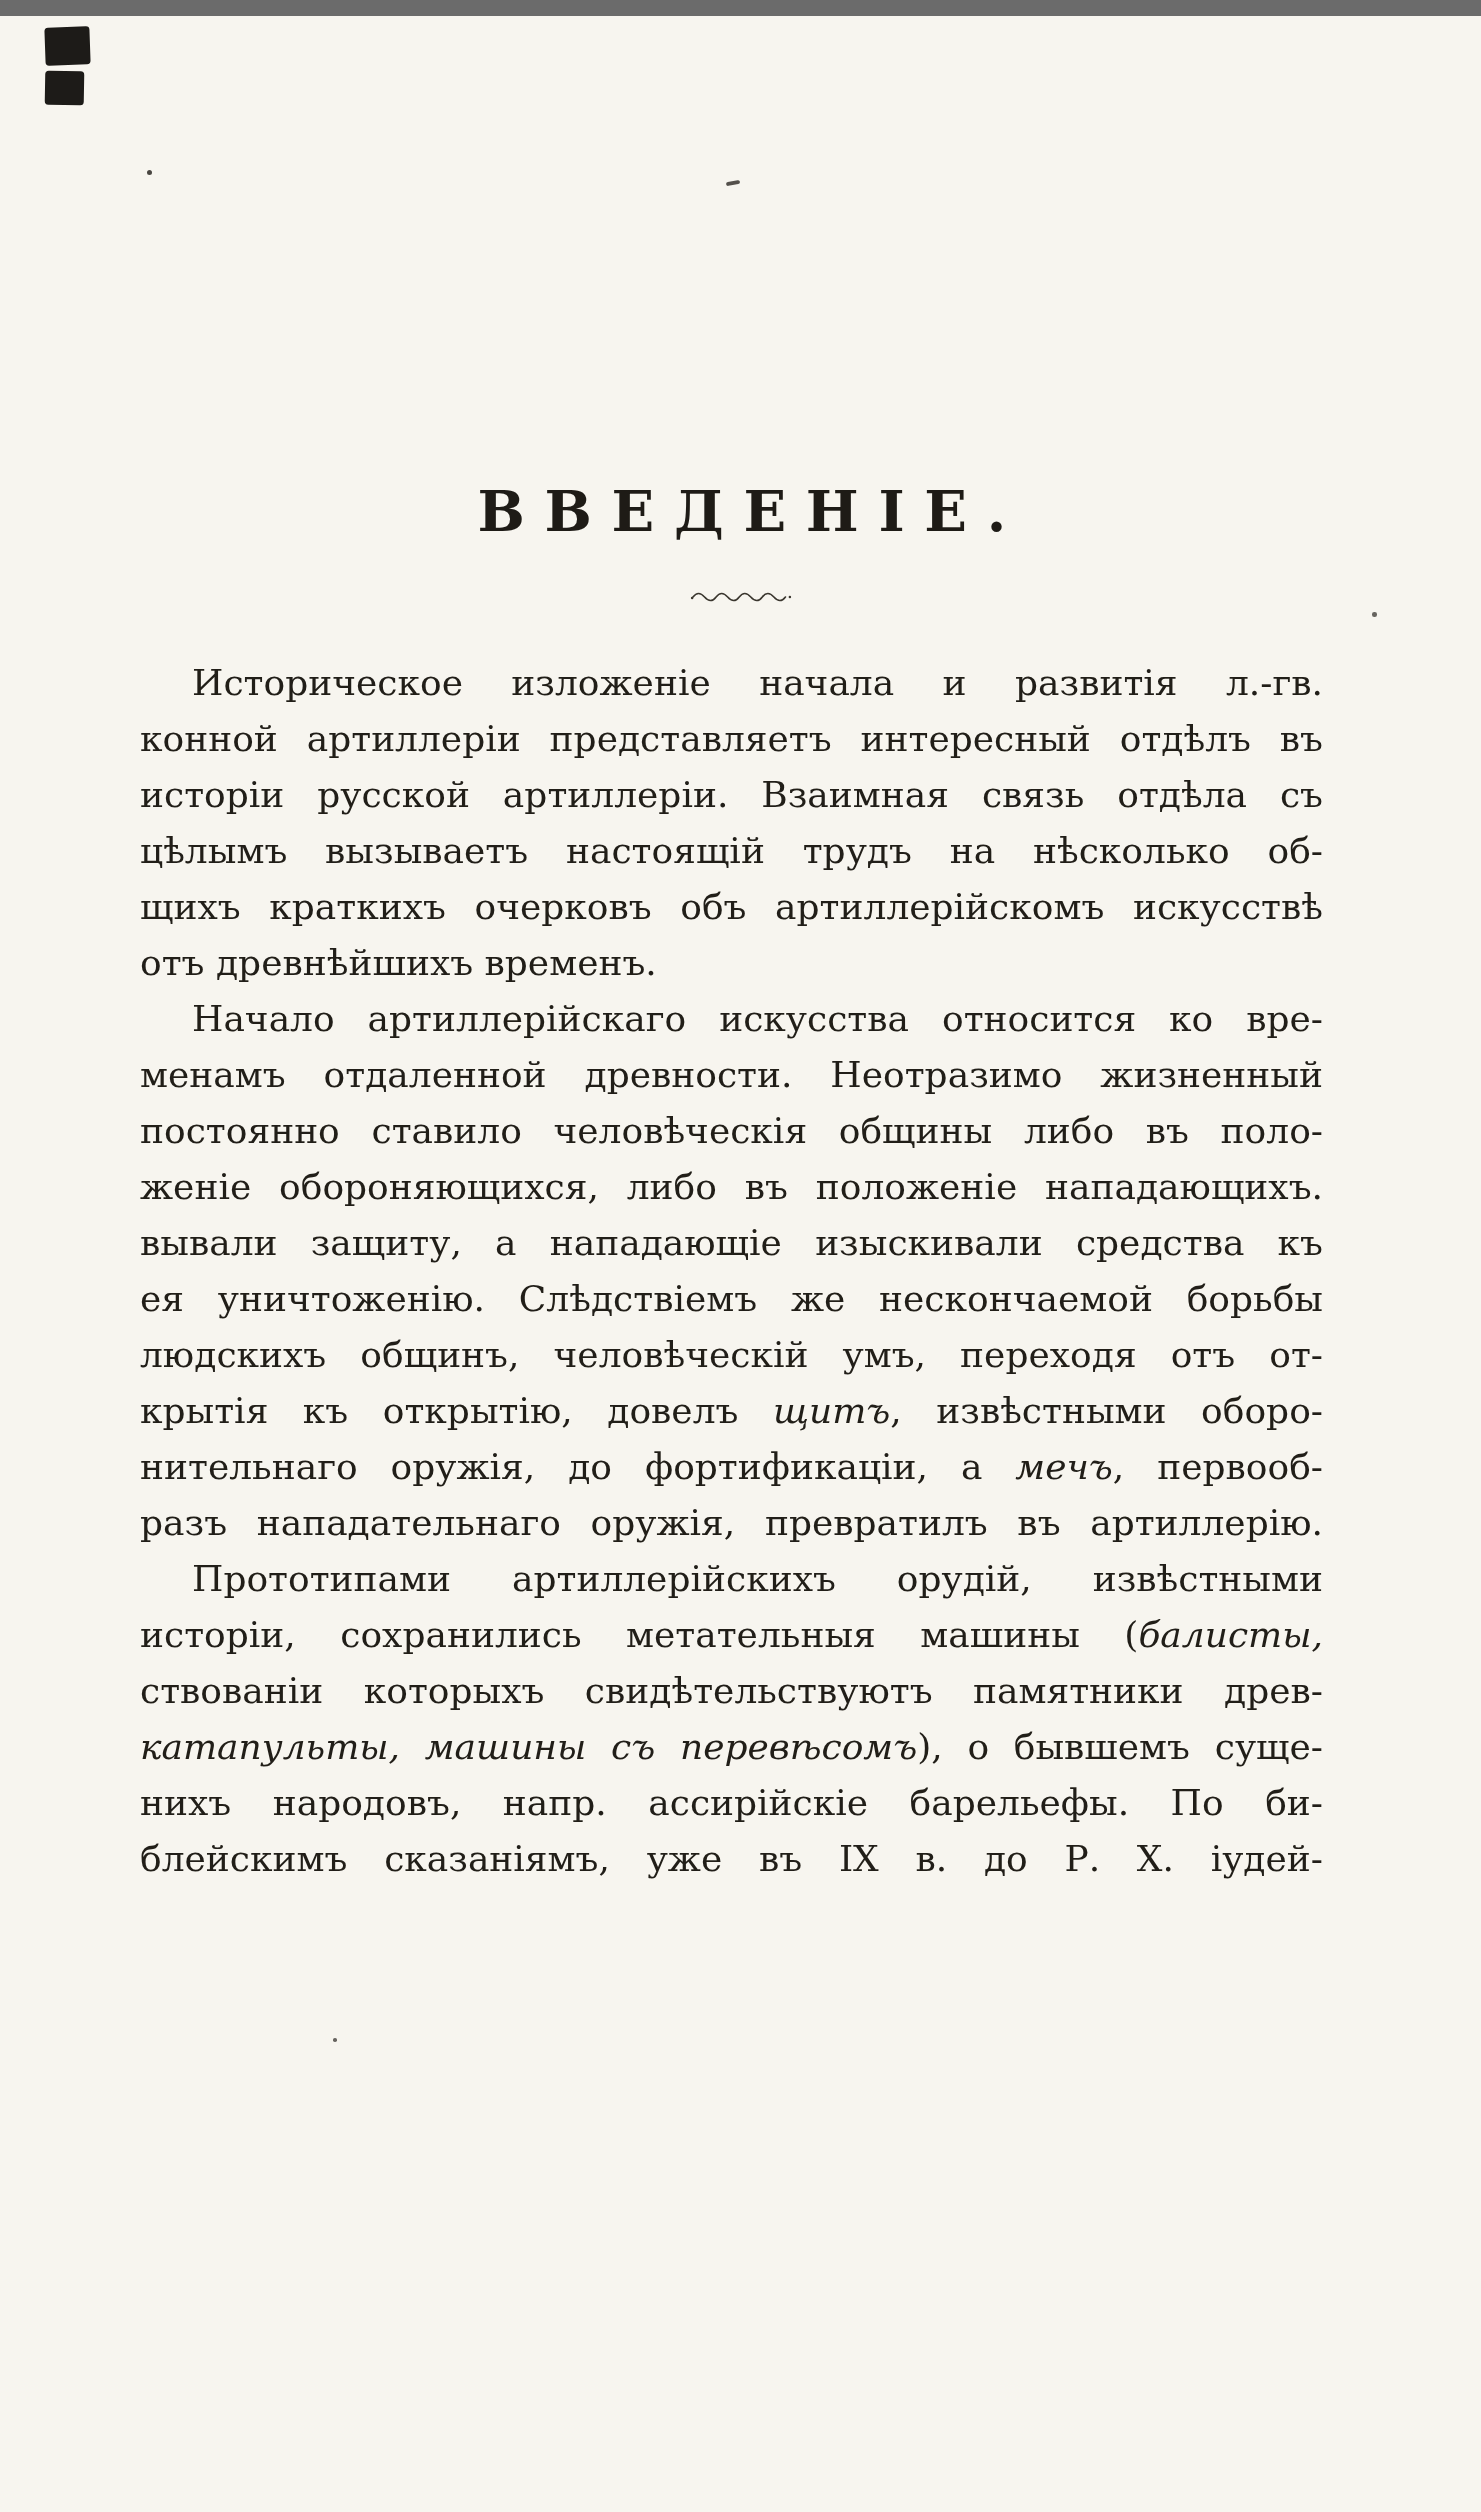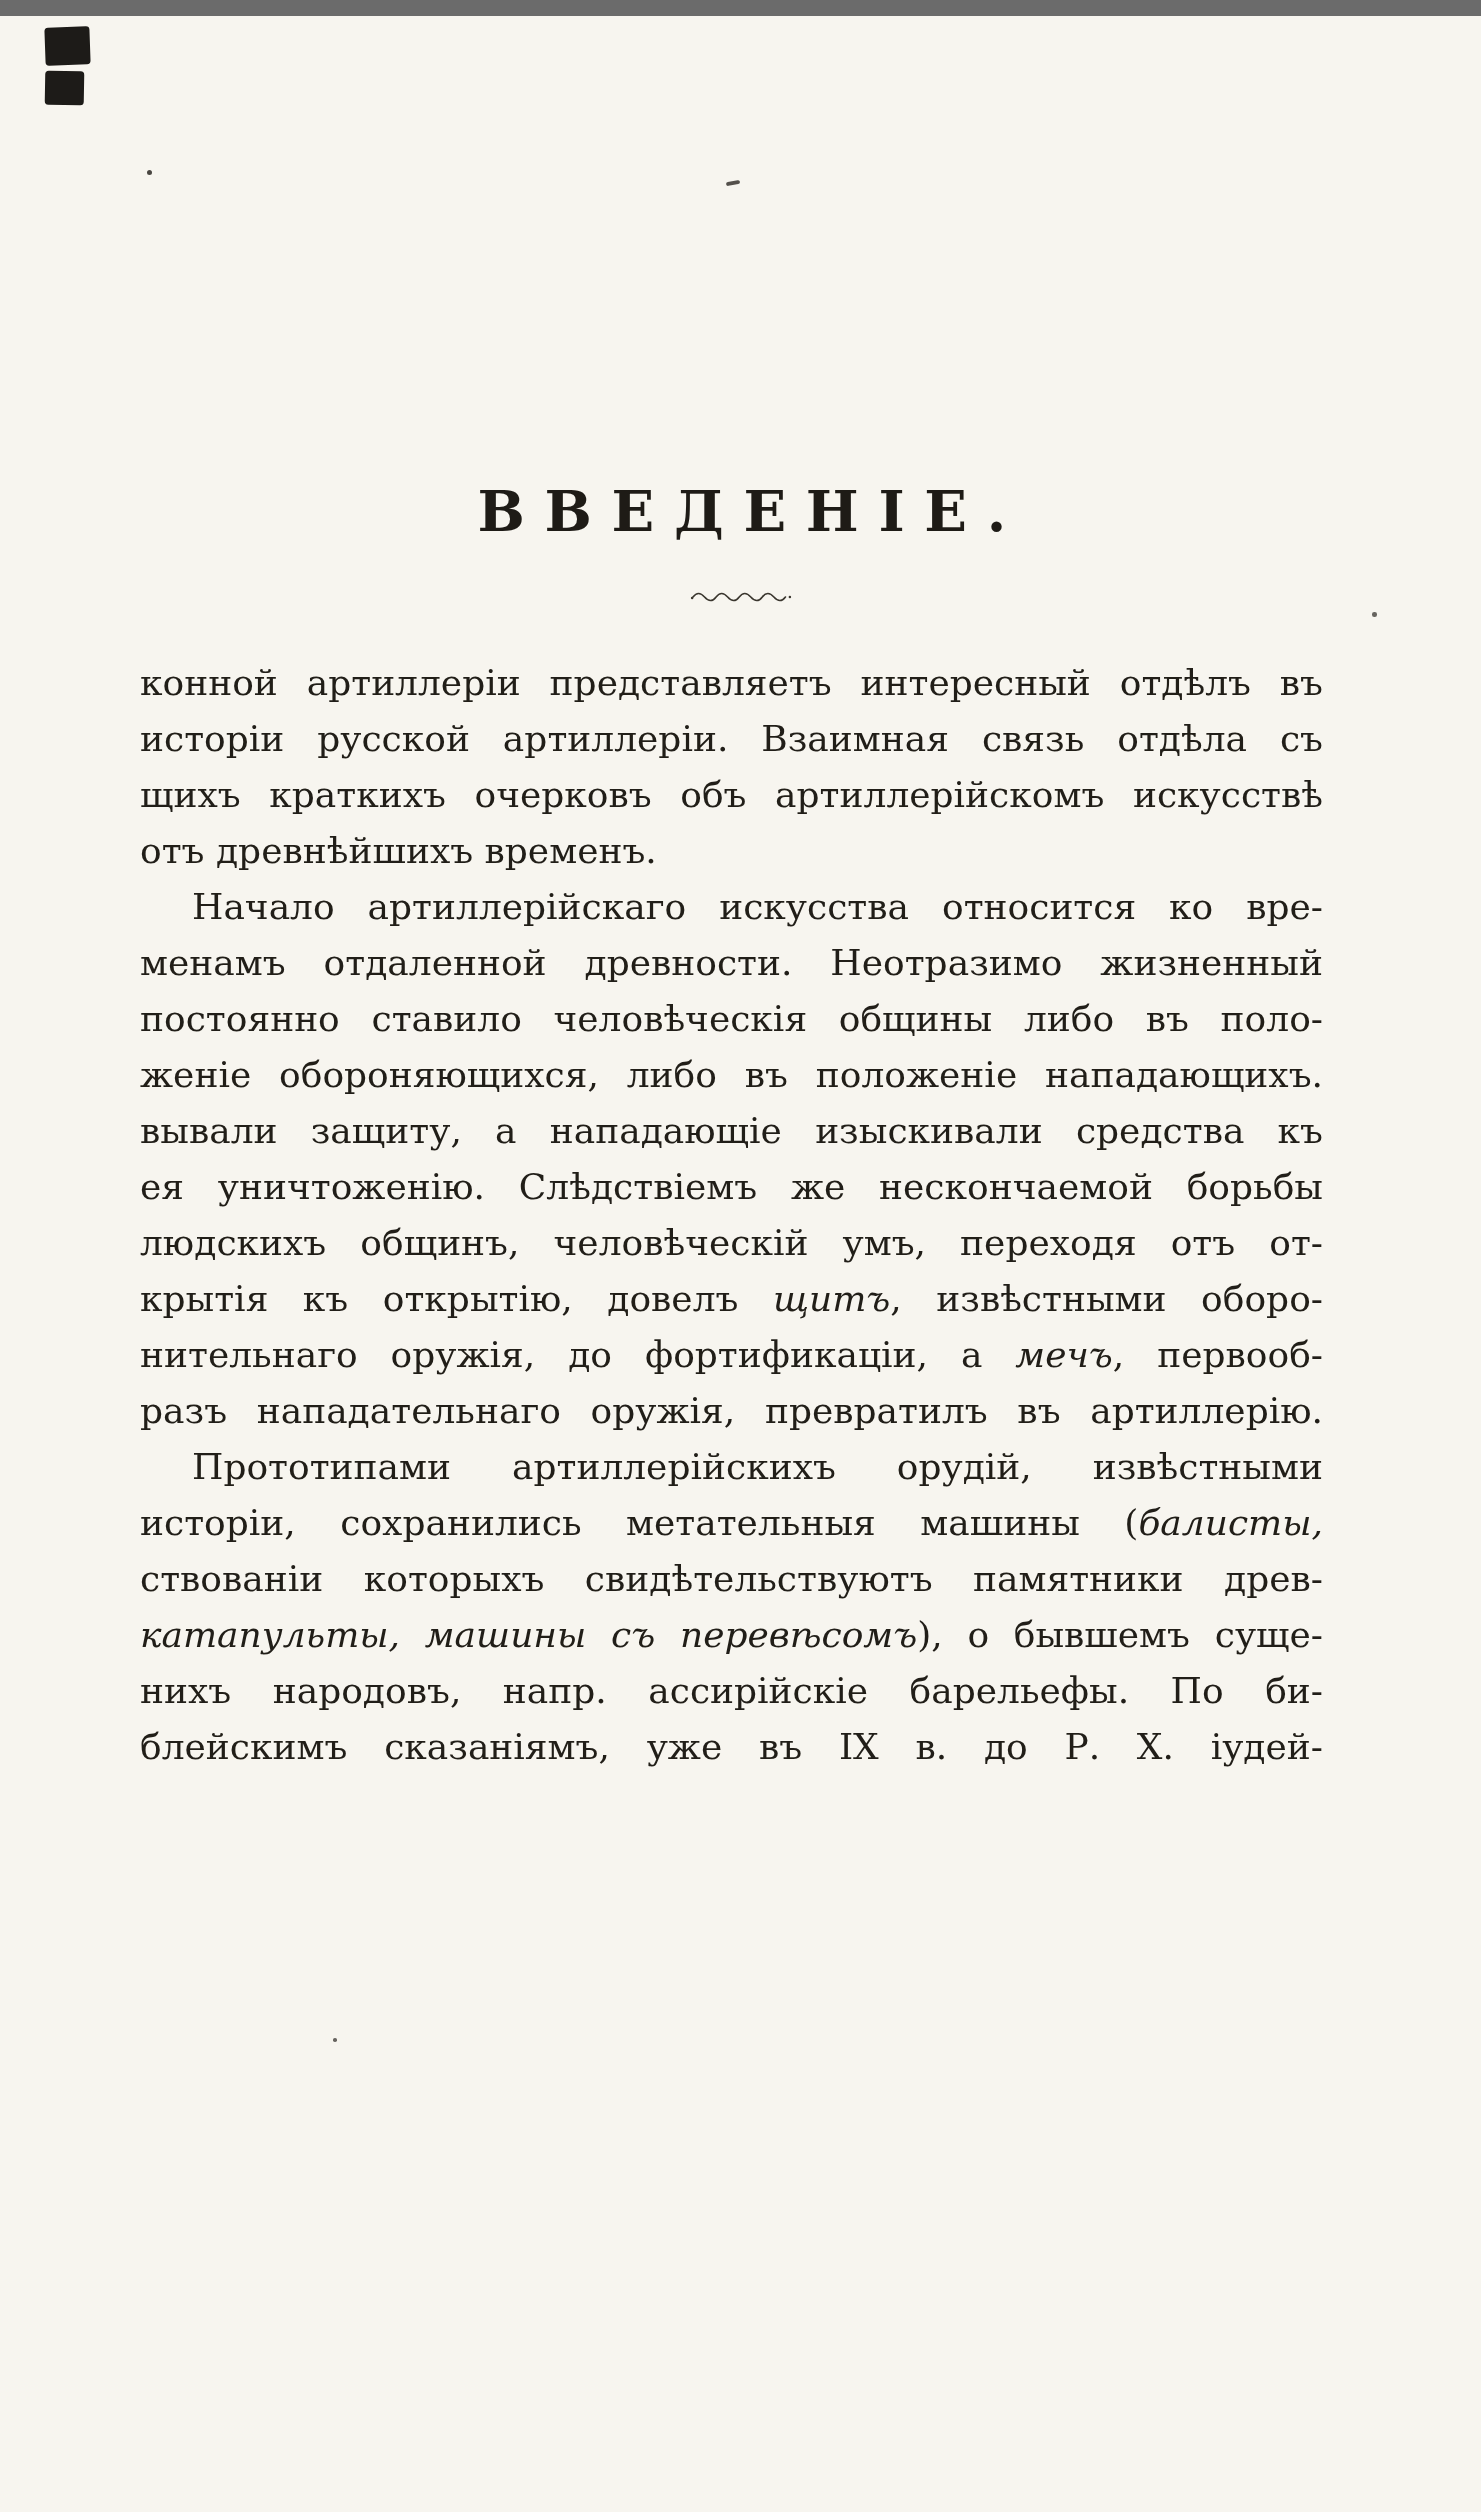--- a/index.html
+++ b/index.html
@@ -92,22 +92,24 @@
     <svg width="104" height="16" viewBox="0 0 116 18">
       <path d="M4 9 q6 -8 13 0 t13 0 t13 0 t13 0 t13 0 t13 0 t13 0 t13 0" fill="none" stroke="#3a362e" stroke-width="1.8" stroke-linecap="round"></path>
       <circle cx="3" cy="10" r="1.4" fill="#3a362e"></circle>
       <circle cx="113" cy="9" r="1.4" fill="#3a362e"></circle>
     </svg>
   </div>
 
   <div class="textblock">
 
     <div class="para">
+      <div class="line indent">Историческое изложеніе начала и развитія л.-гв.</div>
       <div class="line">конной артиллеріи представляетъ интересный отдѣлъ въ</div>
       <div class="line">исторіи русской артиллеріи. Взаимная связь отдѣла съ</div>
+      <div class="line">цѣлымъ вызываетъ настоящій трудъ на нѣсколько об-</div>
       <div class="line">щихъ краткихъ очерковъ объ артиллерійскомъ искусствѣ</div>
       <div class="line left-last">отъ древнѣйшихъ временъ.</div>
     </div>
 
     <div class="para">
       <div class="line indent">Начало артиллерійскаго искусства относится ко вре-</div>
       <div class="line">менамъ отдаленной древности. Неотразимо жизненный</div>
       <div class="line">постоянно ставило человѣческія общины либо въ поло-</div>
       <div class="line">женіе обороняющихся, либо въ положеніе нападающихъ.</div>
       <div class="line">вывали защиту, а нападающіе изыскивали средства къ</div>

